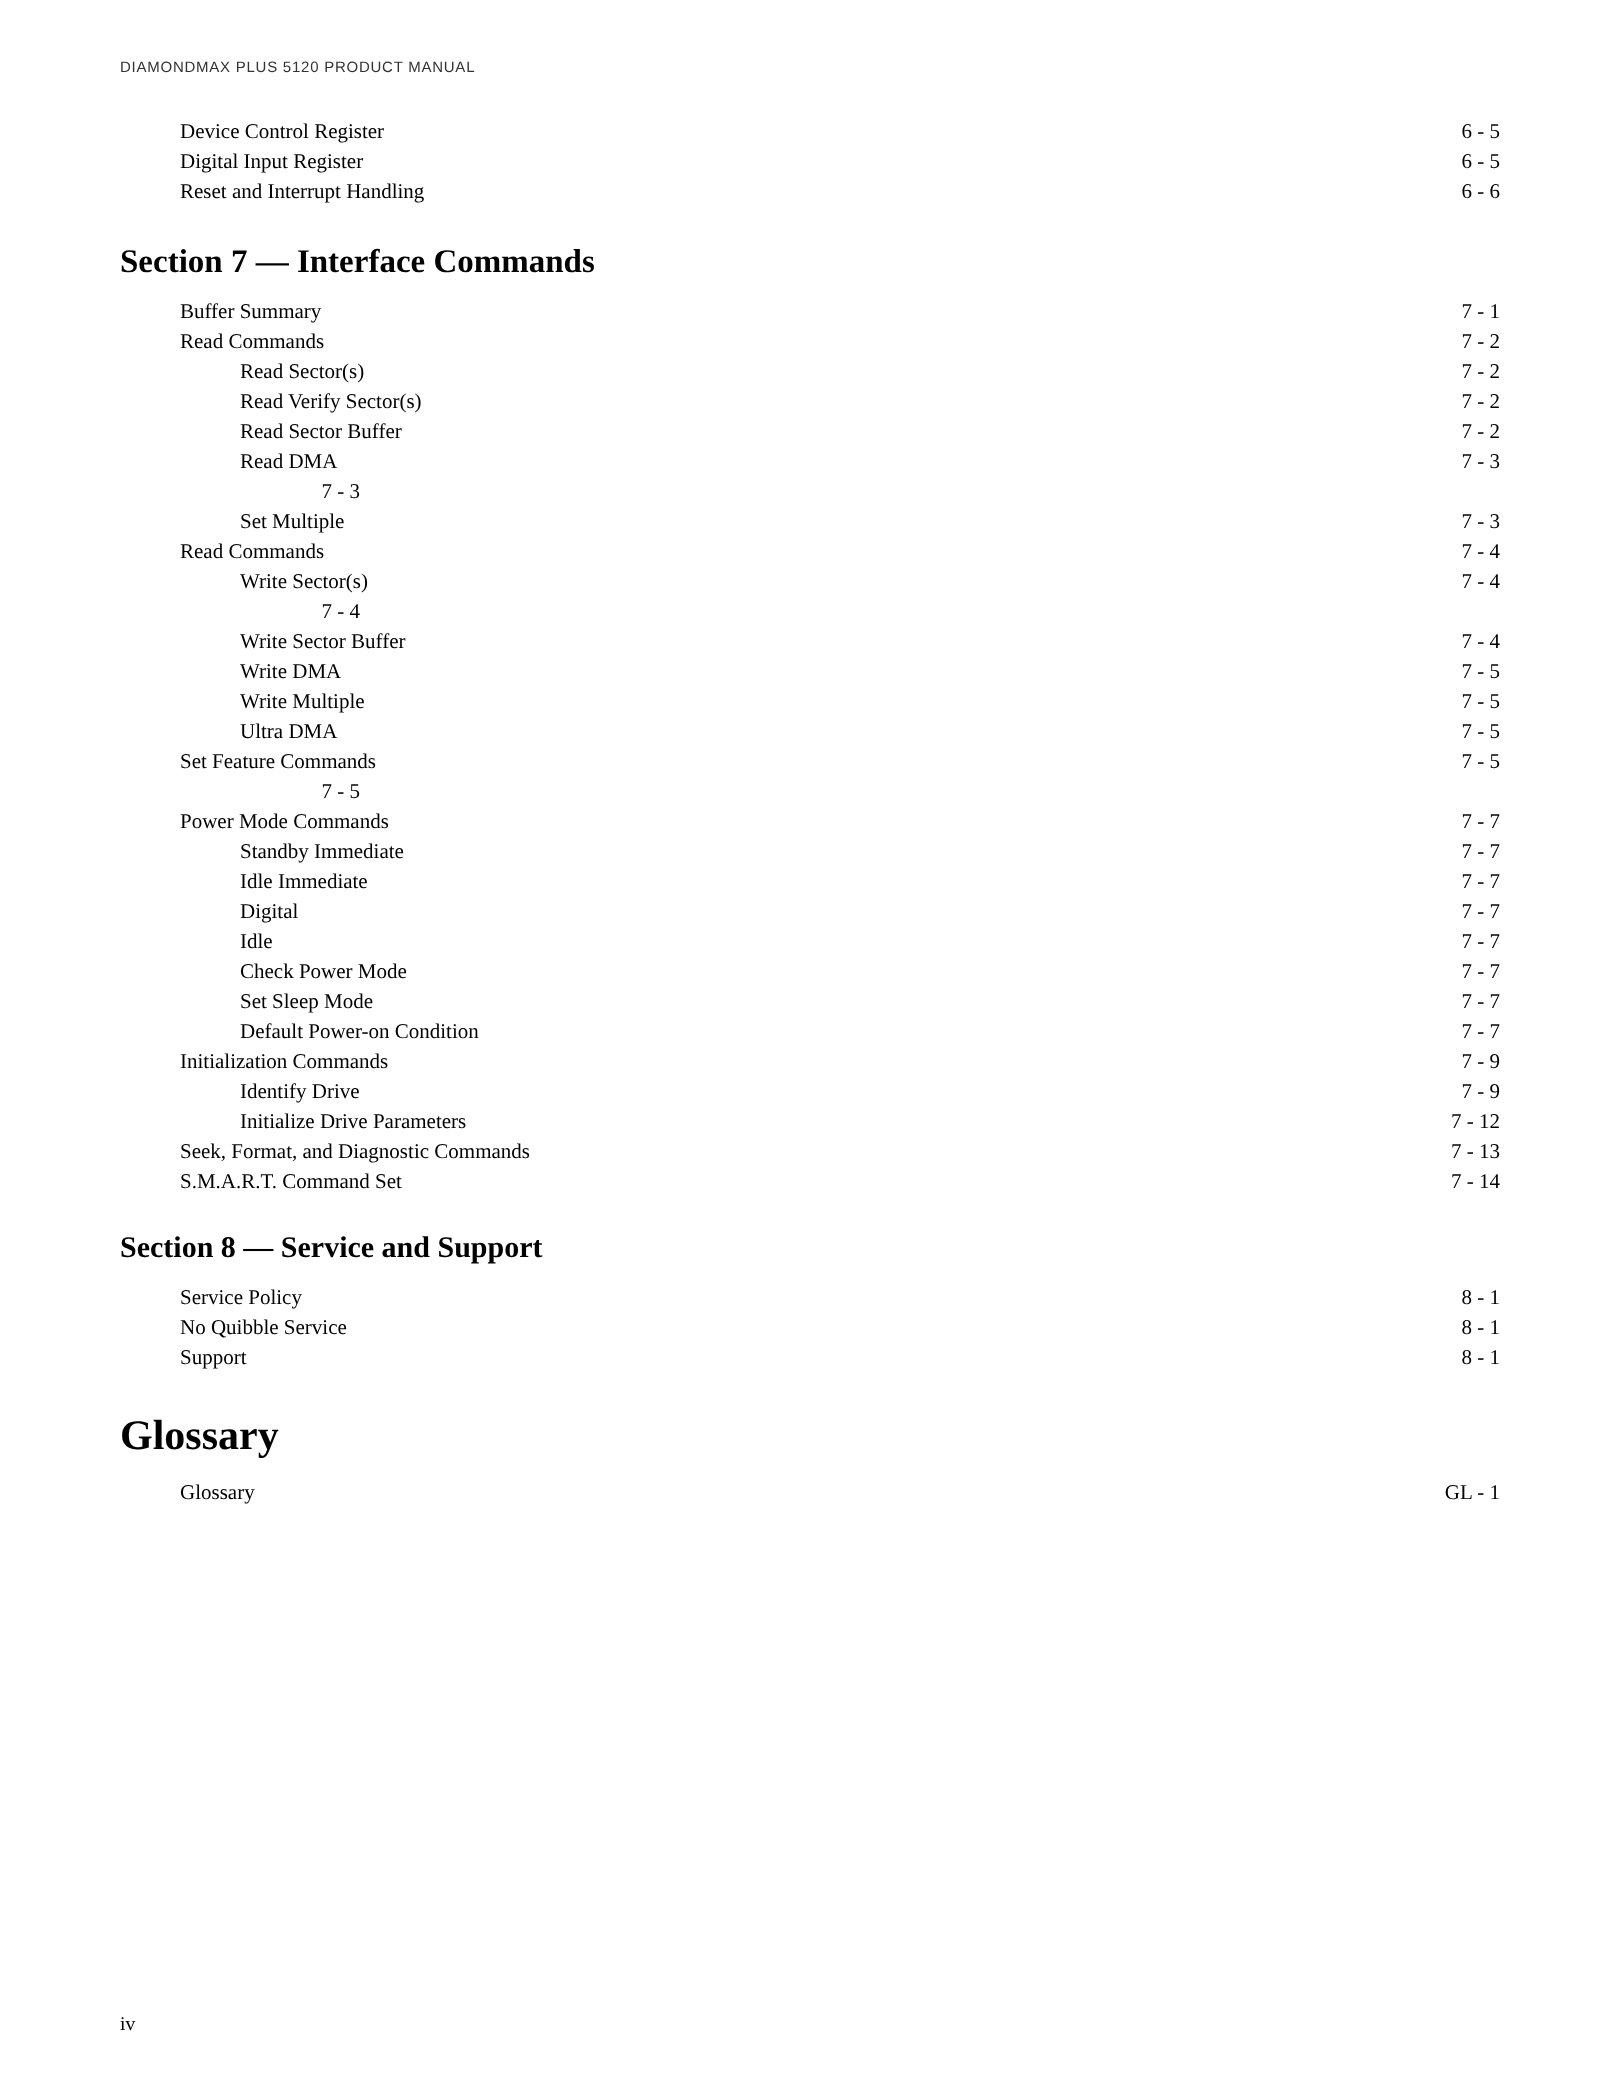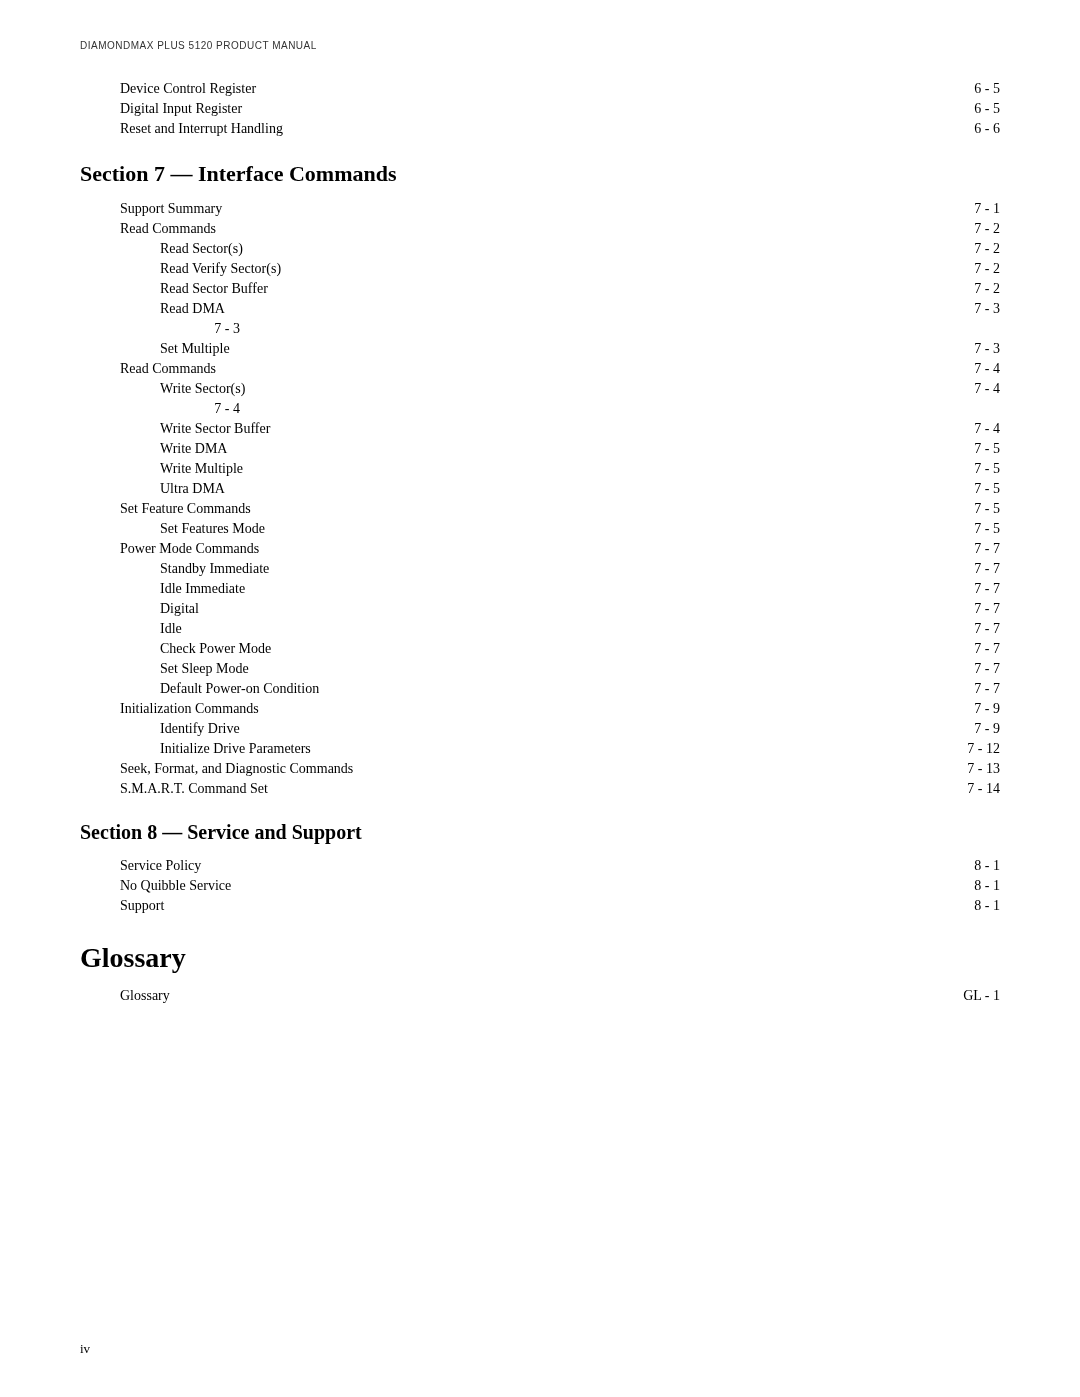--- a/index.html
+++ b/index.html
@@ -87,21 +87,21 @@
     <div class="toc-entry indent-1">
     <span class="entry-title">Reset and Interrupt Handling</span>
     <span class="entry-page">6 - 6</span>
   </div>
   </div>
 
 <div class="section-heading">Section 7  — Interface Commands</div>
 
 <div>
     <div class="toc-entry indent-1">
-    <span class="entry-title">Support Summary</span>
+    <span class="entry-title">Buffer Summary</span>
     <span class="entry-page">7 - 1</span>
   </div>
     <div class="toc-entry indent-1">
     <span class="entry-title">Read Commands</span>
     <span class="entry-page">7 - 2</span>
   </div>
     <div class="toc-entry indent-2">
     <span class="entry-title">Read Sector(s)</span>
     <span class="entry-page">7 - 2</span>
   </div>
@@ -149,21 +149,20 @@
   </div>
     <div class="toc-entry indent-2">
     <span class="entry-title">Ultra DMA</span>
     <span class="entry-page">7 - 5</span>
   </div>
     <div class="toc-entry indent-1">
     <span class="entry-title">Set Feature Commands</span>
     <span class="entry-page">7 - 5</span>
   </div>
     <div class="toc-entry indent-2">
-    <span class="entry-title">Set Features Mode</span>
     <span class="entry-page">7 - 5</span>
   </div>
     <div class="toc-entry indent-1">
     <span class="entry-title">Power Mode Commands</span>
     <span class="entry-page">7 - 7</span>
   </div>
     <div class="toc-entry indent-2">
     <span class="entry-title">Standby Immediate</span>
     <span class="entry-page">7 - 7</span>
   </div>

